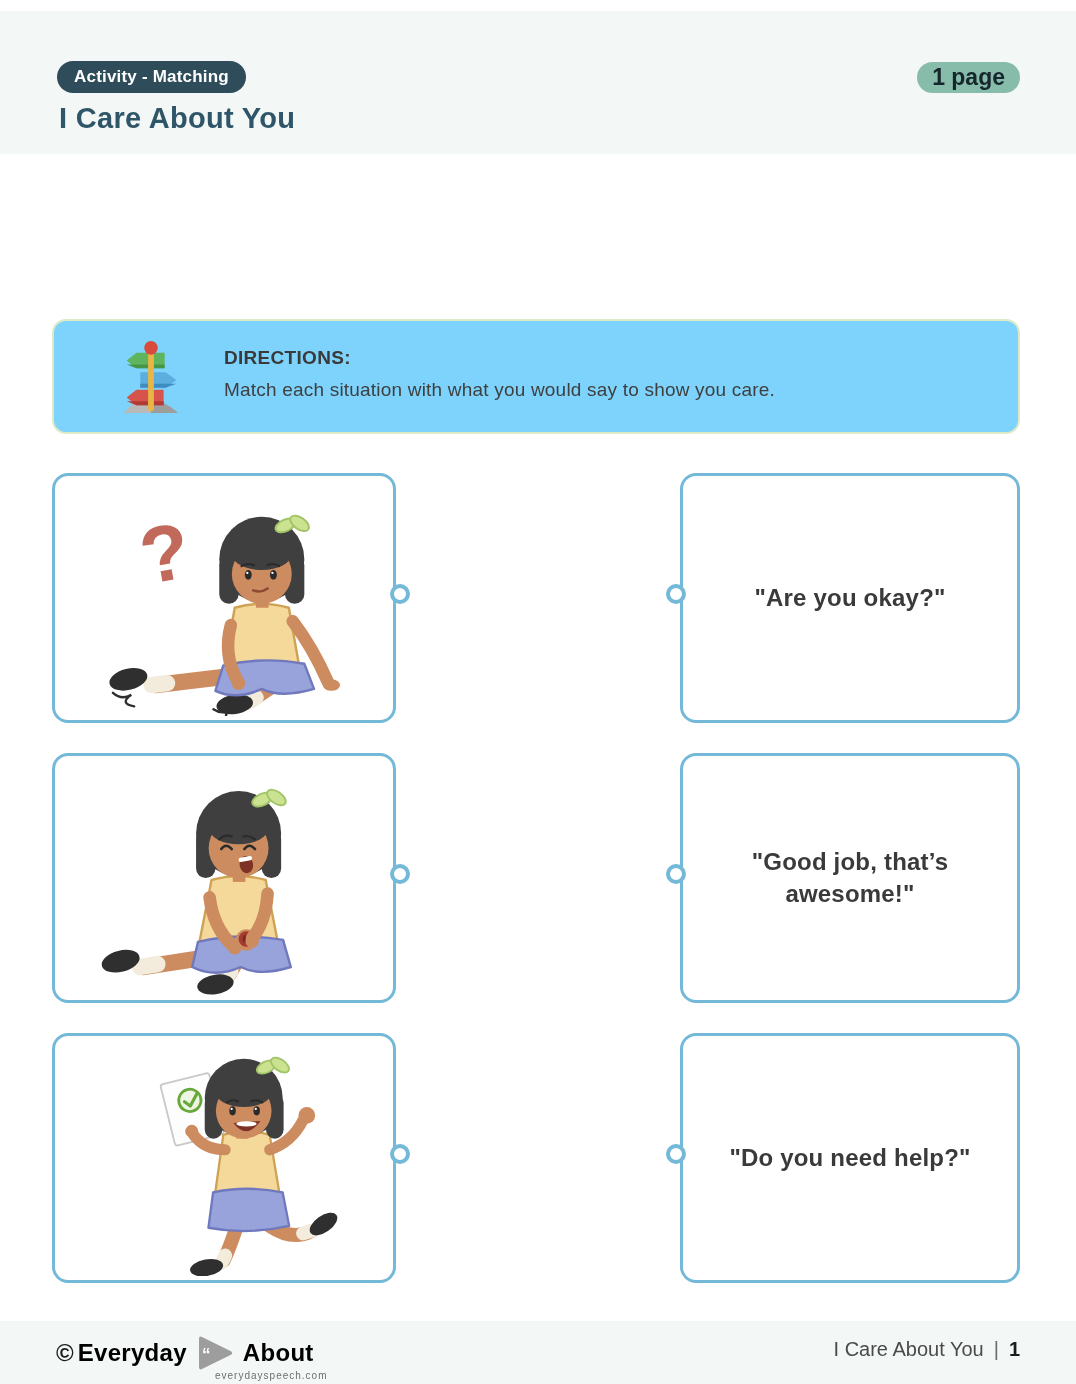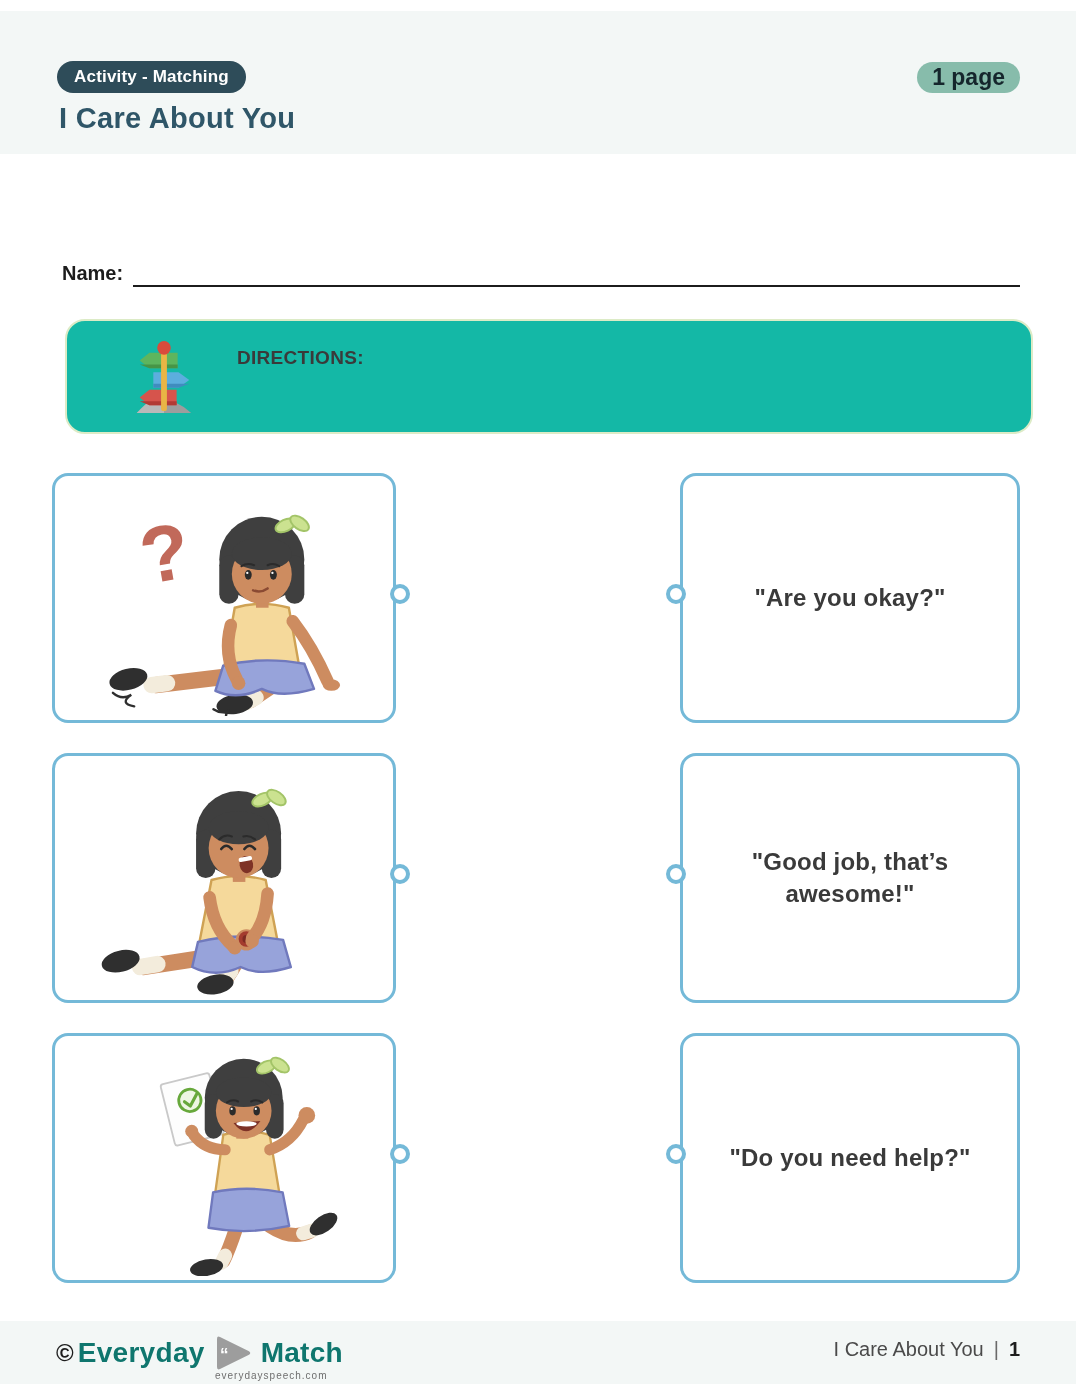--- a/index.html
+++ b/index.html
@@ -24,22 +24,22 @@
     color:#2f5668; letter-spacing:.3px;
   }
 
   
   .name-row { position:absolute; left:62px; top:250px; width:958px; display:flex; align-items:flex-end; }
   .name-label { font-size:20px; font-weight:bold; color:#1c1c1c; padding-bottom:2px; }
   .name-line { flex:1; margin-left:10px; border-bottom:2px solid #1c1c1c; height:26px; }
 
   
   .directions-box {
-    position:absolute; left:65px; top:308px; width:968px; height:115px;
-    background:#14b8a6; border:2px solid #dcebc6; border-radius:20px;
+    position:absolute; left:52px; top:308px; width:968px; height:115px;
+    background:#7dd3fc; border:2px solid #dcebc6; border-radius:14px;
   }
   .directions-icon { position:absolute; left:62px; top:18px; width:70px; height:78px; }
   .directions-texts { position:absolute; left:170px; top:26px; right:30px; }
   .directions-heading { font-size:19px; font-weight:bold; color:#3a3a3a; letter-spacing:.3px; }
   .directions-body { margin-top:10px; font-size:19px; color:#3f3f3f; letter-spacing:.2px; }
 
   
   .card {
     position:absolute; background:#ffffff;
     border:3px solid #74b9d8; border-radius:16px;
@@ -56,59 +56,56 @@
   .response-text {
     font-size:24px; font-weight:600; color:#3a3a3a; text-align:center;
     padding:0 34px; line-height:1.35; letter-spacing:.2px;
   }
   .illustration { position:absolute; left:22px; top:8px; width:300px; height:232px; }
 
   
   .footer-band { position:absolute; left:0; top:1310px; width:1076px; height:74px; background:#f3f7f6; }
   .footer-left { position:absolute; left:56px; top:12px; display:flex; align-items:center; }
   .copyright-symbol { font-size:24px; font-weight:600; color:#1d1d1d; margin-right:4px; }
-  .brand-first, .brand-second { font-size:28px; font-weight:bold; color:#0f766e; letter-spacing:.3px; }
+  .brand-first, .brand-second { font-size:24px; font-weight:bold; color:#000000; letter-spacing:.3px; }
   .brand-logo { width:40px; height:40px; margin:0 8px; }
   .website { position:absolute; left:215px; top:49px; font-size:10px; color:#6f6f6f; letter-spacing:1px; }
   .footer-right { position:absolute; right:56px; top:17px; display:flex; align-items:baseline; gap:10px; }
   .footer-doc-title { font-size:20px; color:#4a4a4a; }
   .footer-separator { font-size:20px; color:#6a6a6a; }
   .footer-page-number { font-size:20px; font-weight:bold; color:#1d1d1d; }
 </style>
 </head>
 <body>
 
 <div class="page">
 
   <div class="header-band">
     <div class="category-badge">Activity - Matching</div>
     <div class="pages-badge">1 page</div>
     <div class="doc-title">I Care About You</div>
   </div>
 
-  <div class="name-row">
-    <span class="name-label">Name:</span>
-    <div class="name-line"></div>
-  </div>
 
   <div class="directions-box">
     <svg class="directions-icon" viewBox="0 0 72 80">
       <path d="M8,76 Q36,50 64,76 Z" fill="#9d9d9d"></path>
       <path d="M8,76 Q24,58 36,58 L36,76 Z" fill="#b9b9b9"></path>
       <polygon points="11,22 21,14 50,14 50,30 21,30" fill="#5eb55e"></polygon>
       <polygon points="11,26 21,30 50,30 50,26" fill="#479547"></polygon>
       <polygon points="62,42 51,34 25,34 25,50 51,50" fill="#5caede"></polygon>
       <polygon points="62,46 51,50 25,50 25,46" fill="#3f8cbe"></polygon>
       <polygon points="11,60 21,52 49,52 49,68 21,68" fill="#d6544c"></polygon>
       <polygon points="11,64 21,68 49,68 49,64" fill="#b23a34"></polygon>
       <rect x="33" y="10" width="6" height="64" rx="2" fill="#e9b545"></rect>
       <circle cx="36" cy="9" r="7" fill="#d84b3c"></circle>
     </svg>
     <div class="directions-texts">
       <div class="directions-heading">DIRECTIONS:</div>
+      <div class="directions-body">Match each situation with what you would say to show you care.</div>
     </div>
   </div>
 
   <div class="card left row-0">
     <svg class="illustration" viewBox="0 0 300 240">
       <text x="66" y="104" font-size="82" font-weight="bold" fill="#c1695a" transform="rotate(-10 66 104)">?</text>
 
       <path d="M160,198 L76,208" stroke="#cd8c60" stroke-width="17" stroke-linecap="round" fill="none"></path>
       <path d="M88,206 L72,208" stroke="#f3ecdc" stroke-width="17" stroke-linecap="round" fill="none"></path>
       <ellipse cx="48" cy="202" rx="20" ry="11" fill="#2f2f2f" transform="rotate(-14 48 202)"></ellipse>
@@ -254,21 +251,21 @@
   </div>
 
   <div class="footer-band">
     <div class="footer-left">
       <span class="copyright-symbol">©</span>
       <span class="brand-first">Everyday</span>
       <svg class="brand-logo" viewBox="0 0 40 40">
         <path d="M7,4 Q4,2.5 4,6 L4,34 Q4,37.5 7,36 L36,21.8 Q38.5,20 36,18.2 Z" fill="#9d9d9d"></path>
         <text x="7" y="27" font-size="17" font-weight="bold" fill="#ffffff">“</text>
       </svg>
-      <span class="brand-second">Match</span>
+      <span class="brand-second">About</span>
     </div>
     <div class="website">everydayspeech.com</div>
     <div class="footer-right">
       <span class="footer-doc-title">I Care About You</span>
       <span class="footer-separator">|</span>
       <span class="footer-page-number">1</span>
     </div>
   </div>
 
 </div>

